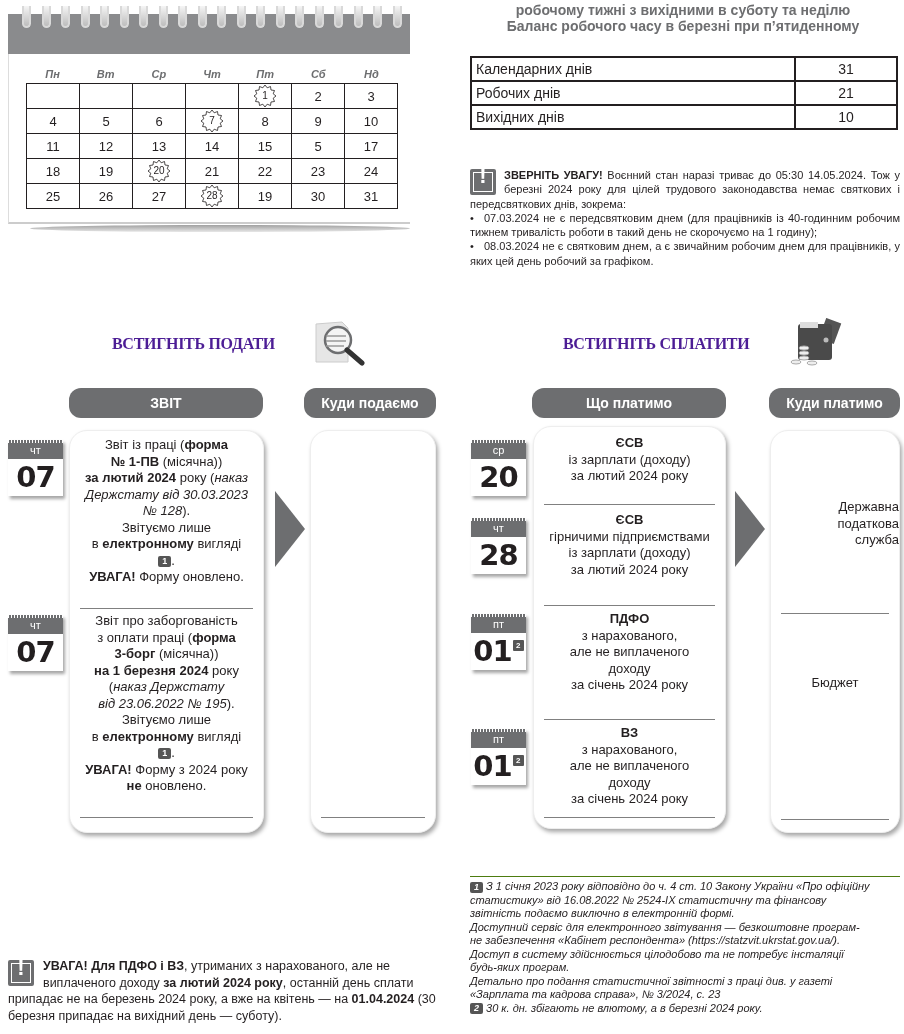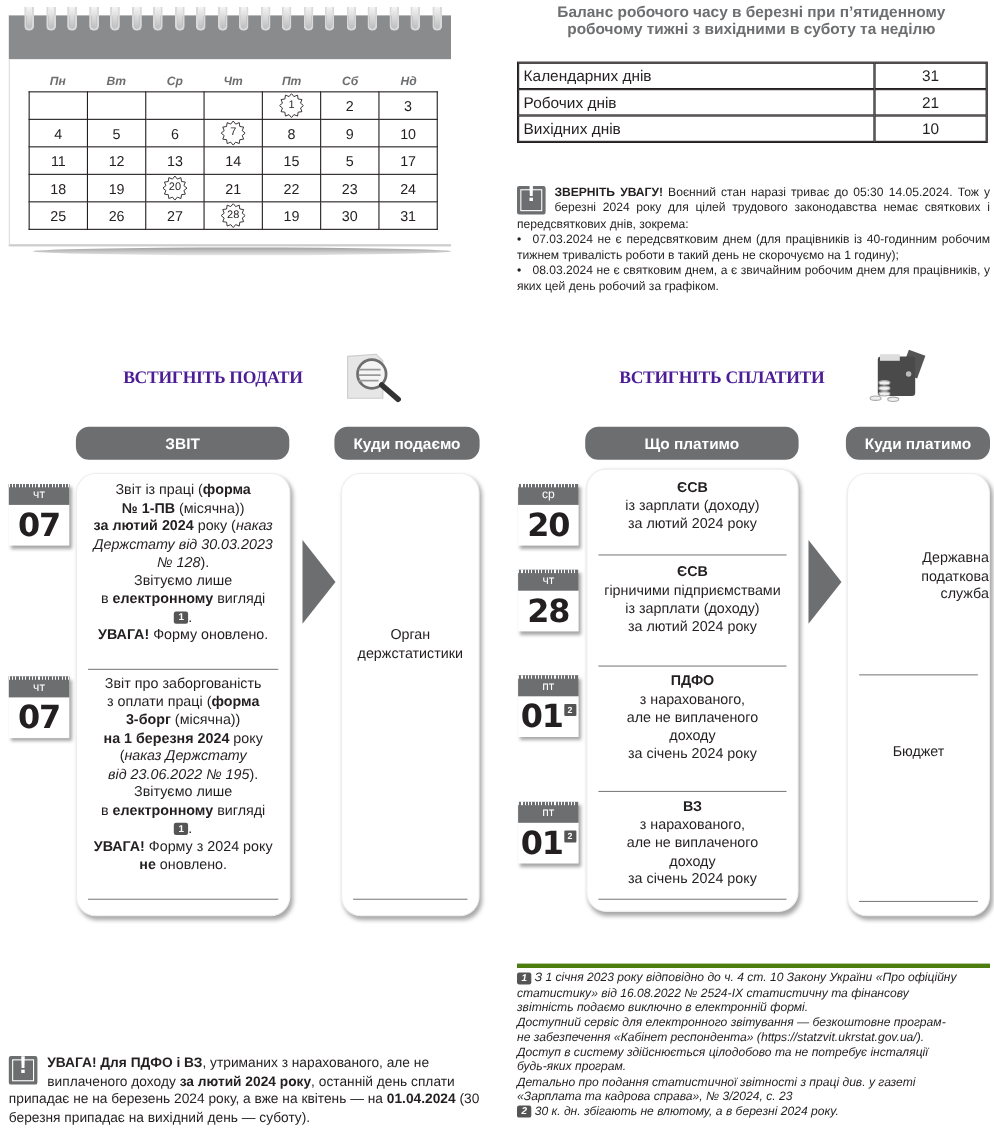--- a/index.html
+++ b/index.html
@@ -56,21 +56,21 @@
   .badge .top { height: 19px; background: #6d6e70; color: #fff; font-size: 11px; text-align: center; line-height: 21px; position: relative; }
   .badge .top::before { content: ""; position: absolute; left: 0; right: 0; top: 0; height: 3px; background: repeating-linear-gradient(90deg, #fff 0 1px, #6d6e70 1px 3px); }
   .badge .num { height: 37px; text-align: center; font-family: "DejaVu Sans", sans-serif; font-weight: bold; font-size: 29px; line-height: 37px; color: #231f20; letter-spacing: -1px; }
   .badge .sup { display: inline-block; background: #555; color: #fff; font-size: 8px; width: 11px; height: 11px; line-height: 11px; vertical-align: top; margin-top: 7px; margin-left: 1px; border-radius: 1px; letter-spacing: 0; font-family: "Liberation Sans", sans-serif; }
 
   .arrow { position: absolute; width: 0; height: 0; border-top: 38px solid transparent; border-bottom: 38px solid transparent; border-left: 30px solid #6d6e70; }
 
   .dest { position: absolute; left: 0; right: 0; text-align: center; font-size: 13px; line-height: 16.5px; }
 
   
-  .footnotes { position: absolute; left: 470px; top: 876px; width: 430px; border-top: 4px solid #4d7c0f; padding-top: 3px; font-style: italic; font-size: 11px; line-height: 13.5px; }
+  .footnotes { position: absolute; left: 470px; top: 876px; width: 430px; border-top: 1px solid #4d7c0f; padding-top: 3px; font-style: italic; font-size: 11px; line-height: 13.5px; }
   .footnotes p { margin: 0; }
   .bottom-attn { position: absolute; left: 8px; top: 958px; width: 440px; font-size: 12.5px; line-height: 16.5px; }
   .bottom-attn .attn-icon { float: left; margin: 2px 9px 0 0; }
 </style>
 </head>
 <body>
 
 <div class="desk-cal">
   <div class="header"></div>
   <div class="rings">
@@ -159,22 +159,22 @@
               </svg><span>28</span></span></td>
           <td>19</td>
           <td>30</td>
           <td>31</td>
         </tr>
       </tbody>
     </table>
 </div>
 
 <div class="balance-title">
+  <div>робочому тижні з вихідними в суботу та неділю</div>
   <div>Баланс робочого часу в березні при п’ятиденному</div>
-  <div>робочому тижні з вихідними в суботу та неділю</div>
 </div>
 <table class="balance">
   <tbody>
       <tr>
     <td>Календарних днів</td>
     <td class="val">31</td>
   </tr>
   <tr>
     <td>Робочих днів</td>
     <td class="val">21</td>
@@ -240,24 +240,20 @@
   <div class="num">07</div>
 </div>
 <div class="badge" style="left:8px;top:615px;">
   <div class="top">чт</div>
   <div class="num">07</div>
 </div>
 
 <div class="arrow" style="left:275px;top:491px;"></div>
 
 <div class="card" style="left:310px;top:430px;width:126px;height:403px;">
-  <div class="dest" style="top:138px;">
-    <div>Орган</div>
-    <div>держстатистики</div>
-  </div>
   <div class="line" style="top:386px;"></div>
 </div>
 
 <div class="sec-title" style="left:563px;top:335px;">ВСТИГНІТЬ СПЛАТИТИ</div>
 <svg class="icon-wallet" viewBox="0 0 56 50">
   <rect x="34" y="2" width="16" height="22" transform="rotate(20 42 13)" fill="#555"></rect>
   <rect x="10" y="6" width="34" height="36" rx="3" fill="#4a4a4a"></rect>
   <rect x="12" y="4" width="18" height="6" fill="#ddd"></rect>
   <circle cx="38" cy="22" r="2.5" fill="#bbb"></circle>
   <ellipse cx="16" cy="30" rx="5" ry="2" fill="#eee" stroke="#aaa"></ellipse>

